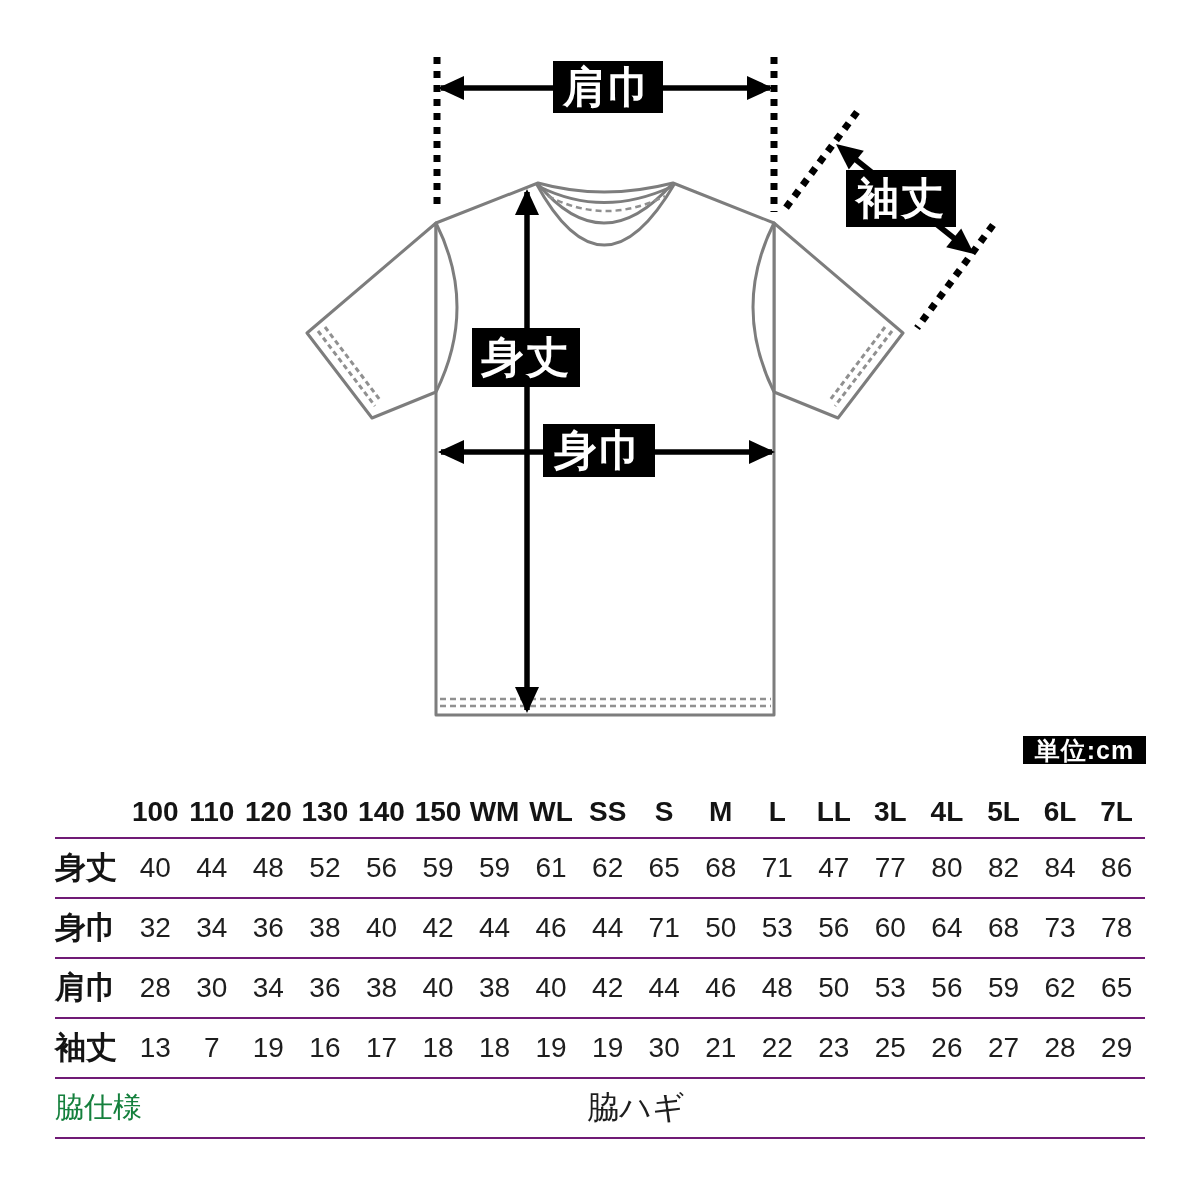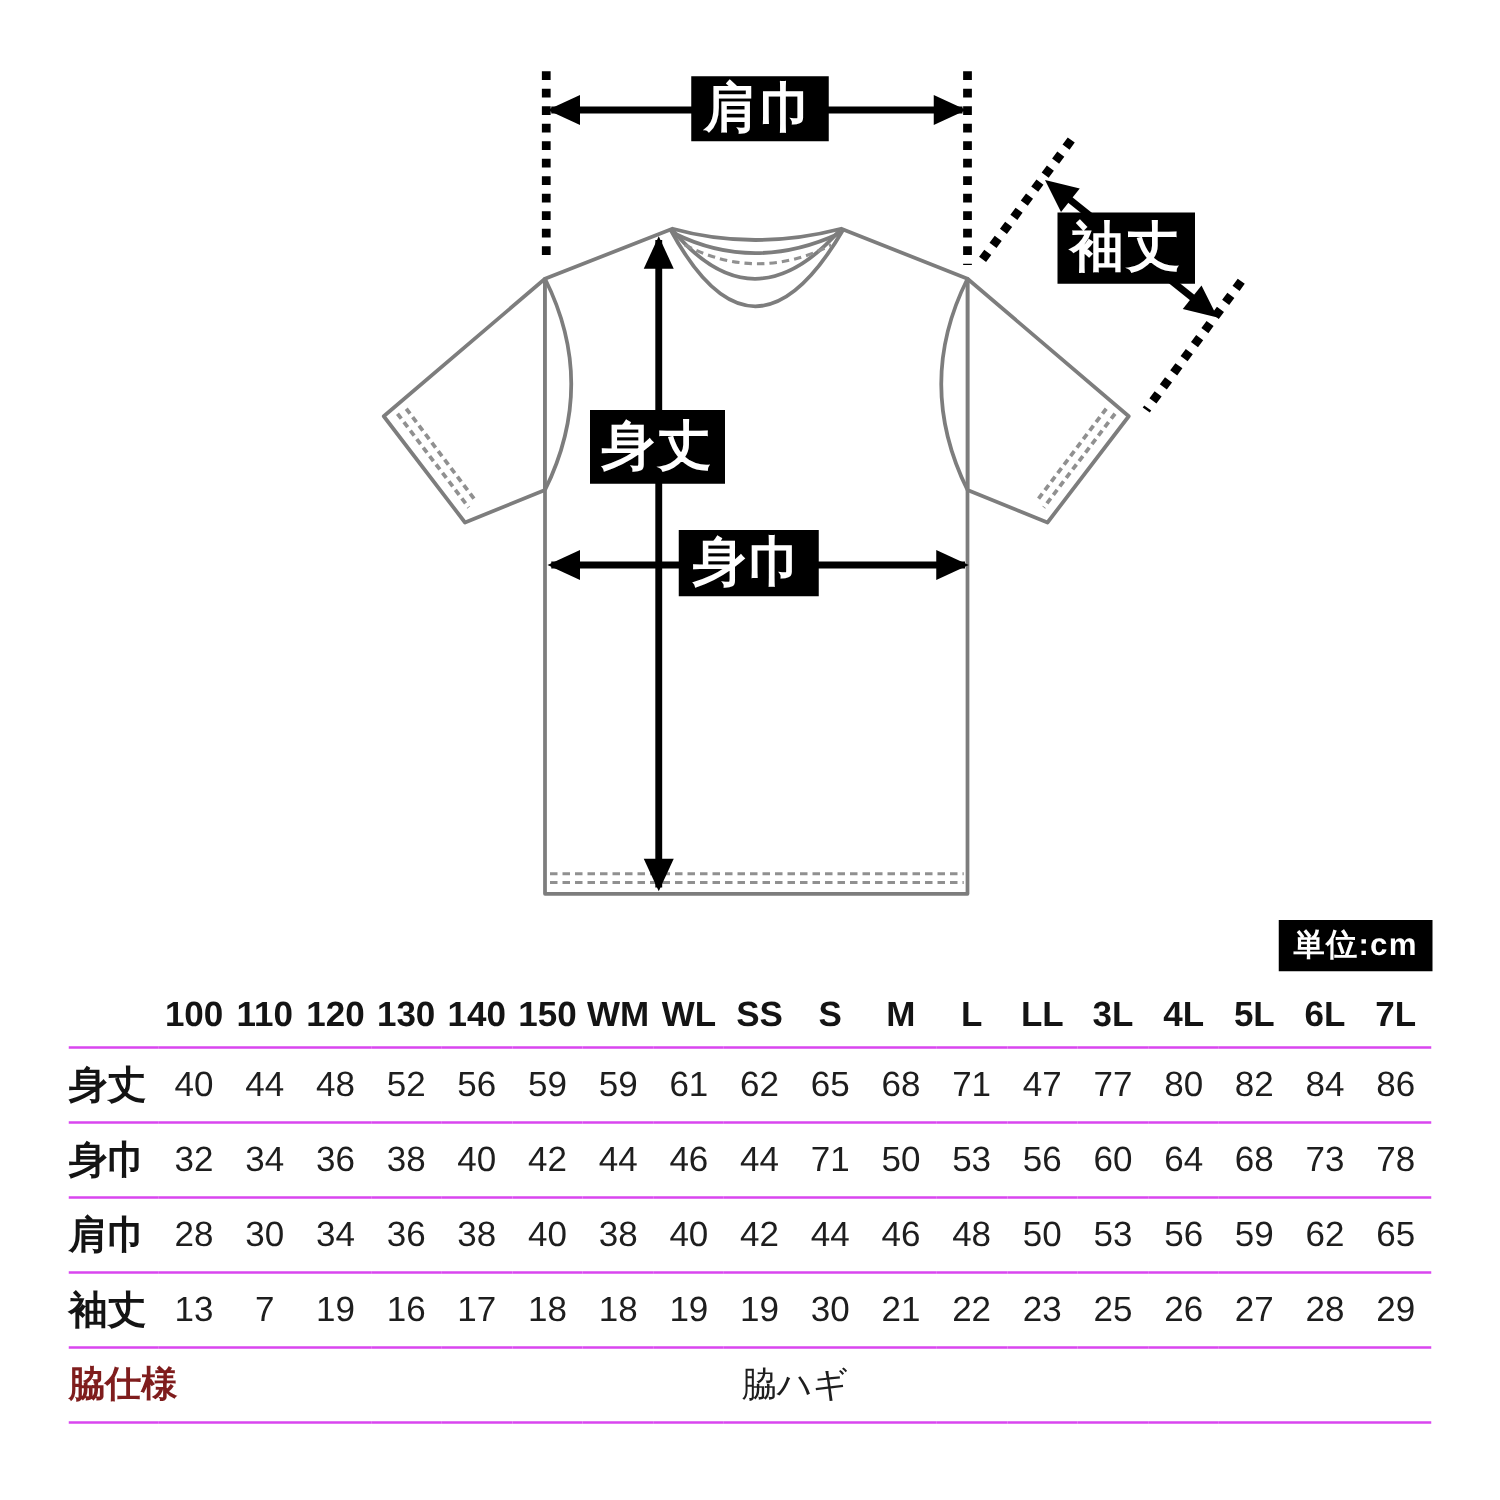--- a/index.html
+++ b/index.html
@@ -25,21 +25,21 @@
     line-height: 1;
     white-space: nowrap;
   }
   .lbl-shoulder { left: 553px; top: 61px;  width: 110px; height: 52px; }
   .lbl-sleeve   { left: 846px; top: 170px; width: 110px; height: 57px; }
   .lbl-length   { left: 472px; top: 328px; width: 108px; height: 59px; }
   .lbl-width    { left: 543px; top: 424px; width: 112px; height: 53px; }
 
   .unit-badge {
     position: absolute;
-    left: 1023px; top: 736px; width: 123px; height: 41px;
+    left: 1023px; top: 736px; width: 123px; height: 28px;
     background: #000; color: #fff;
     font-weight: bold; font-size: 25px; letter-spacing: 1px;
     display: flex; align-items: center; justify-content: center;
     line-height: 1;
   }
 
   table.size-table {
     position: absolute;
     left: 55px; top: 786px;
     width: 1090px;
@@ -47,28 +47,28 @@
     table-layout: fixed;
   }
   .size-table col.label-col { width: 72px; }
   .size-table th, .size-table td {
     padding: 0;
     text-align: center;
     vertical-align: middle;
     white-space: nowrap;
     overflow: visible;
   }
-  .size-table tr { border-bottom: 2px solid #d946ef; }
+  .size-table tr { border-bottom: 2px solid #701a75; }
   .size-table tr.header-row { height: 52px; }
   .size-table tr.data-row, .size-table tr.spec-row { height: 60px; }
   .size-table .size-head { font-size: 28px; font-weight: bold; color: #141414; }
   .size-table .row-label { font-size: 31px; font-weight: bold; color: #141414; text-align: left; }
   .size-table .value-cell { font-size: 28px; font-weight: normal; color: #1e1e1e; }
-  .size-table .spec-label { font-size: 29px; font-weight: 700; color: #7f1d1d; text-align: right; }
-  .size-table .spec-value { font-size: 28px; font-weight: normal; color: #1e1e1e; }
+  .size-table .spec-label { font-size: 29px; font-weight: 400; color: #15803d; text-align: right; }
+  .size-table .spec-value { font-size: 32px; font-weight: normal; color: #1e1e1e; }
 </style>
 </head>
 <body>
 
 <div class="diagram">
   <svg width="1200" height="780" viewBox="0 0 1200 780">
 
     <g fill="#ffffff" stroke="#7d7d7d" stroke-width="3" stroke-linejoin="round">
       <path d="M436,223 L307,333 L372,418 L436,392 Z"></path>
       <path d="M774,223 L903,333 L838,418 L774,392 Z"></path>

